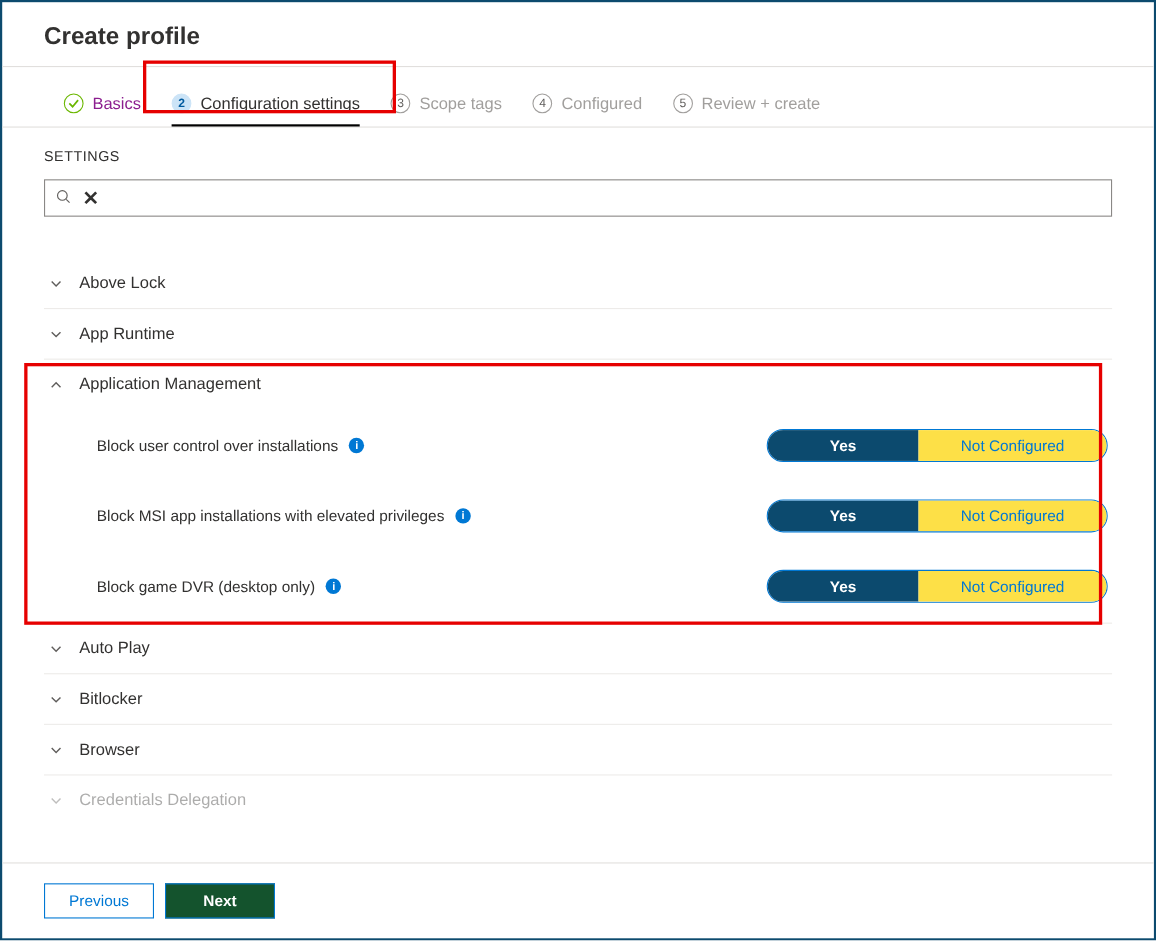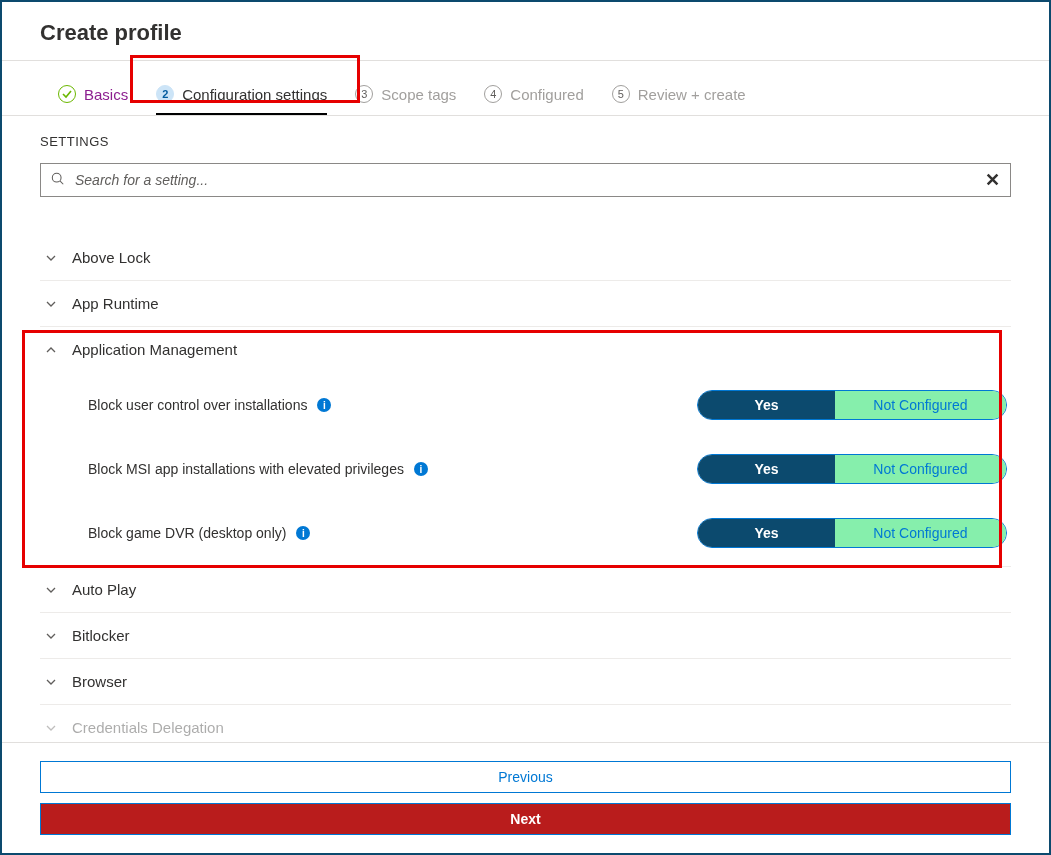--- a/index.html
+++ b/index.html
@@ -167,52 +167,51 @@
       margin-left: auto;
     }
     .toggle-opt {
       flex: 1;
       display: flex;
       align-items: center;
       justify-content: center;
       font-size: 14px;
       cursor: pointer;
       color: #0078d4;
-      background: #86efac;
+      background: #fde047;
     }
     .toggle-opt.selected {
       background: #0c4a6e;
       color: #fff;
       font-weight: 600;
       flex: 0.8;
     }
     .highlight-box-section {
       position: absolute;
       border: 3px solid #e60000;
       pointer-events: none;
     }
     .footer {
       border-top: 1px solid #e1dfdd;
       padding: 18px 38px;
       display: flex;
       gap: 10px;
-      flex-direction: column;
     }
     .btn {
       min-width: 100px;
       height: 32px;
       font-size: 14px;
       cursor: pointer;
       border: 1px solid #0078d4;
       display: inline-flex;
       align-items: center;
       justify-content: center;
     }
     .btn.secondary { background: #fff; color: #0078d4; }
-    .btn.primary { background: #b91c1c; color: #fff; font-weight: 600; }
+    .btn.primary { background: #14532d; color: #fff; font-weight: 600; }
   </style>
 </head>
 <body>
 
 <div class="page">
   <div class="page-header">Create profile</div>
 
   <div class="tabs">
     <div class="tab completed">
       <span class="step-circle check-icon">
@@ -244,21 +243,20 @@
   <div class="content">
     <div class="section-label">SETTINGS</div>
 
     <div class="search-box">
       <span>
         <svg width="14" height="14" viewBox="0 0 16 16">
             <circle cx="6.5" cy="6.5" r="5" stroke="#605e5c" stroke-width="1.2" fill="none"></circle>
             <line x1="10.5" y1="10.5" x2="14" y2="14" stroke="#605e5c" stroke-width="1.2"></line>
           </svg>
       </span>
-      <input type="text" placeholder="Search for a setting..." style="">
       <span class="search-clear">✕</span>
     </div>
 
     <div class="categories">
 
       <div class="cat-row">
         <span class="chev">
             <svg width="12" height="12" viewBox="0 0 12 12">
               <path d="M2 4 L6 8 L10 4" stroke="#605e5c" stroke-width="1.3" fill="none"></path>
             </svg>

